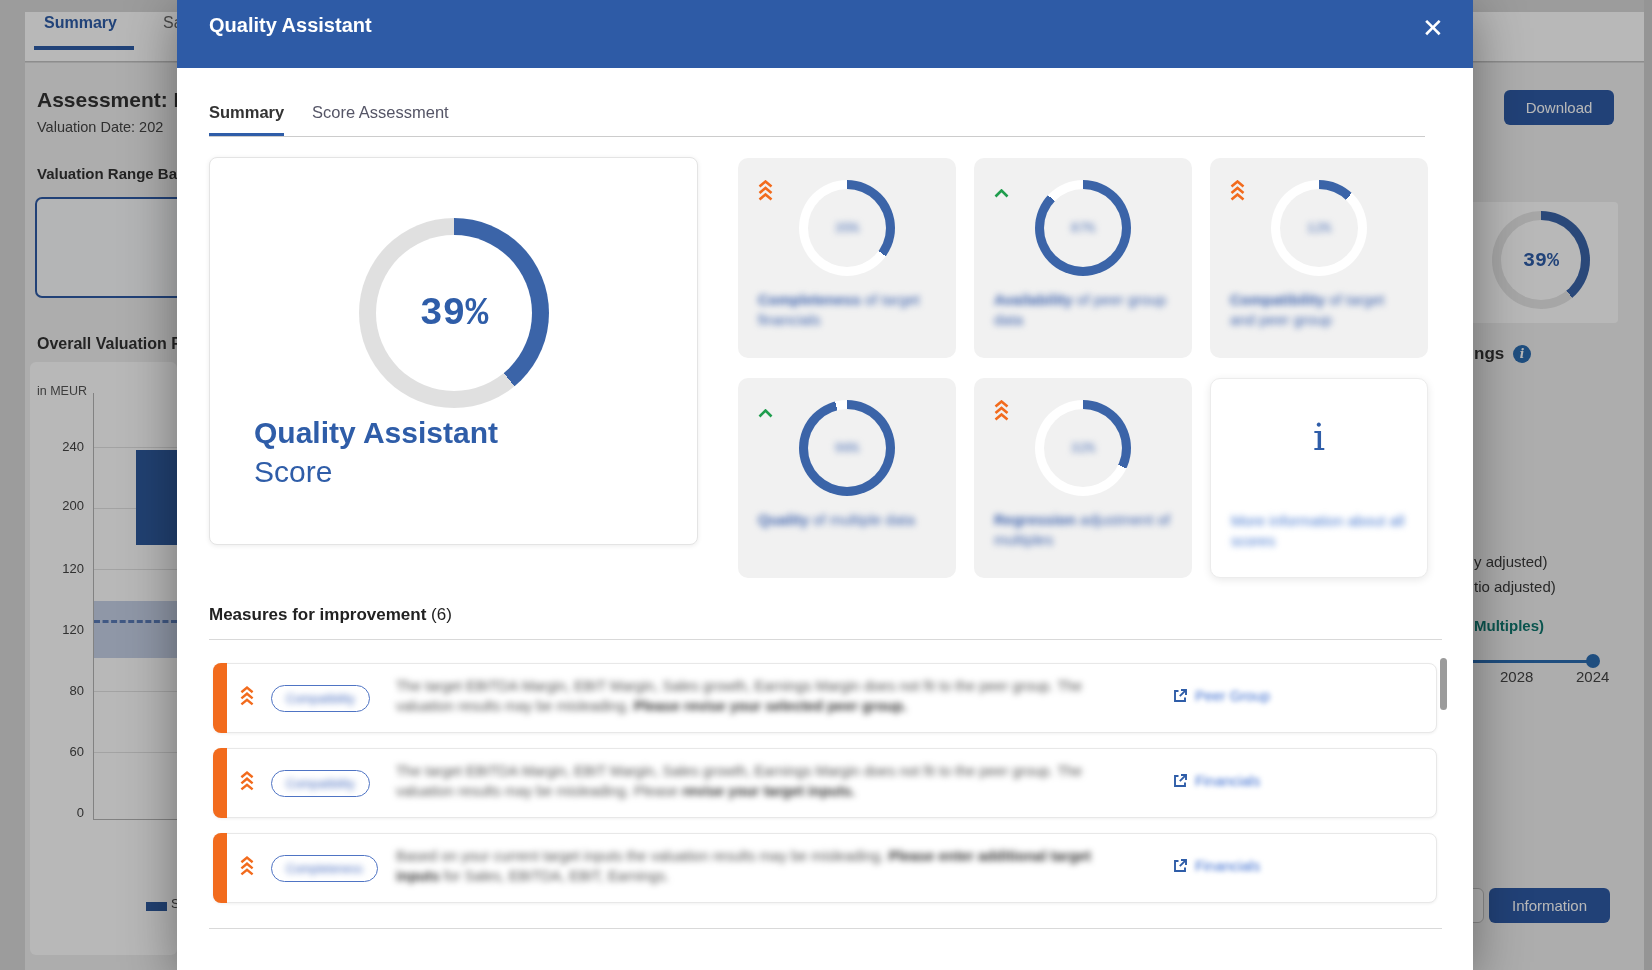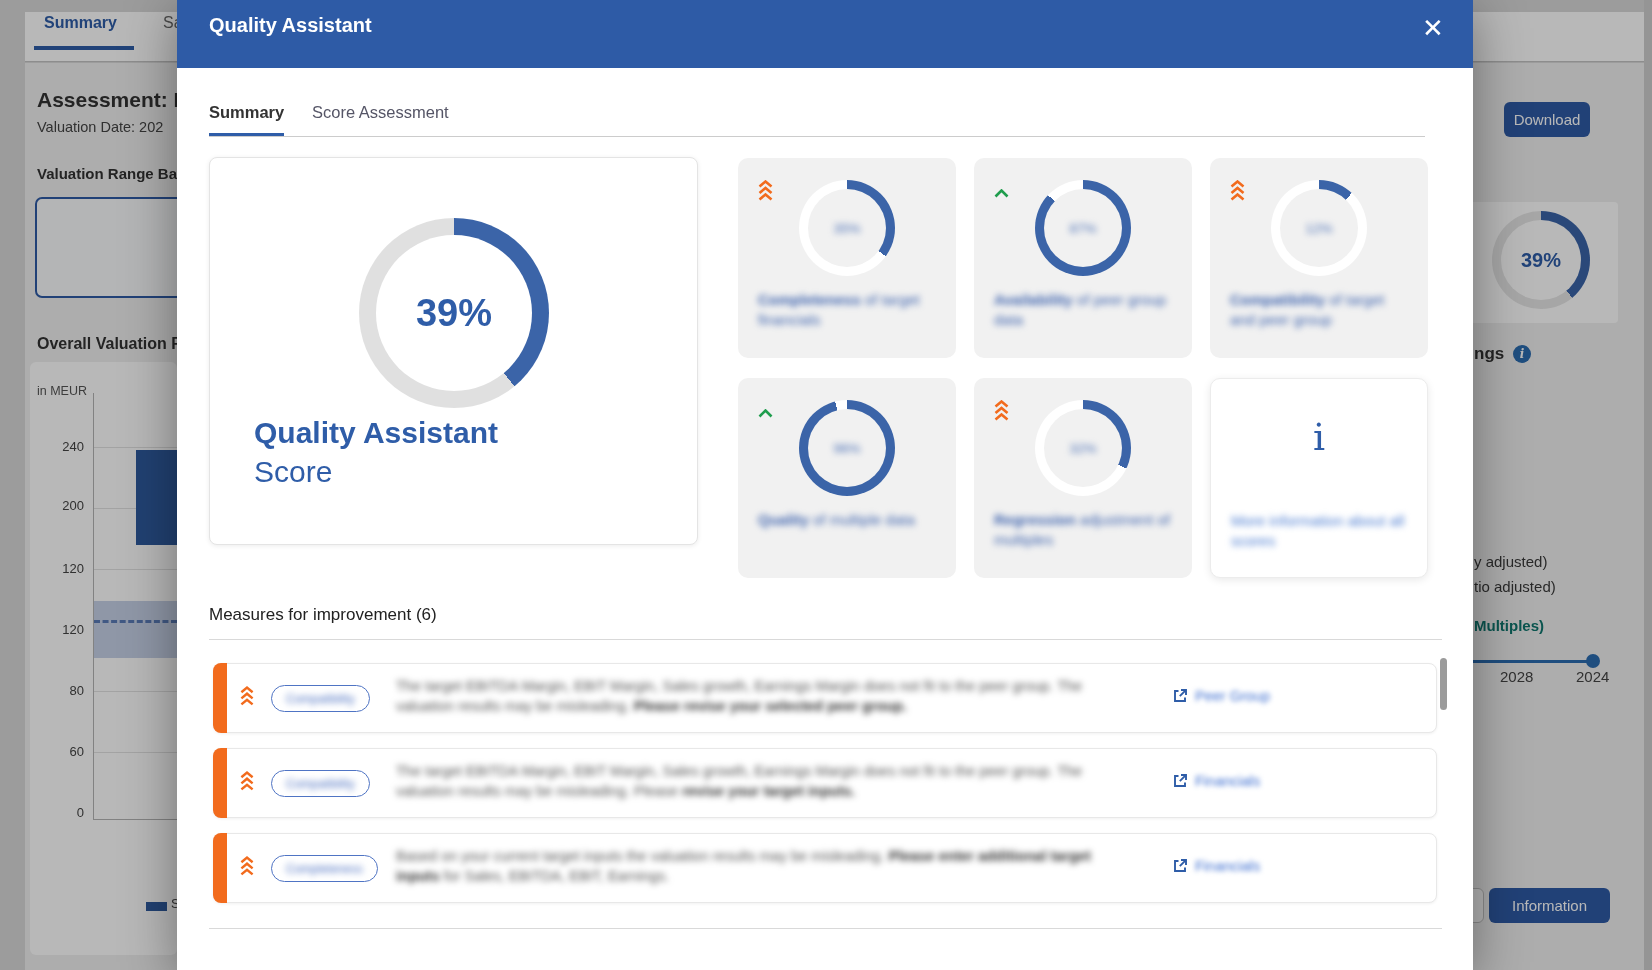--- a/index.html
+++ b/index.html
@@ -35,21 +35,21 @@
   .vaxis { position:absolute; left:63px; top:31px; width:1px; height:426px; background:#b5b5b5; }
   .baxis { position:absolute; left:63px; top:457px; right:0; height:1px; background:#b5b5b5; }
   .band { position:absolute; left:64px; top:239px; right:0; height:57px; background:#c7d2e8; }
   .dashline { position:absolute; left:64px; top:258px; right:0; height:0; border-top:3px dashed #5b7cb8; }
   .bar  { position:absolute; left:106px; top:88px; width:41px; height:95px; background:#2e5a9e; }
   .legend-sq { position:absolute; left:116px; top:540px; width:21px; height:9px; background:#2e5a9e; }
   .legend-txt { position:absolute; left:141px; top:534px; font-size:13px; color:#444; }
 
   .btn-blue { background:#2e5ba6; color:#fff; border:none; border-radius:6px;
               font-size:15px; font-family:"Liberation Sans",sans-serif; cursor:pointer; }
-  .download-btn { position:absolute; left:1504px; top:102px; width:86px; height:35px; }
+  .download-btn { position:absolute; left:1504px; top:90px; width:110px; height:35px; }
   .recalc-btn   { position:absolute; left:1489px; top:888px; width:121px; height:35px; }
   .ghost-btn { position:absolute; left:1452px; top:888px; width:32px; height:35px; background:#fdfdfd;
                border:1px solid #c3c3c3; border-radius:6px; }
 
   .gauge-card { position:absolute; left:1419px; top:202px; width:199px; height:121px; background:#ffffff; border-radius:4px; }
 
   .bg-right-head { position:absolute; left:1474px; top:344px; font-size:17px; font-weight:700; color:#333; }
   .info-dot { position:absolute; left:1513px; top:345px; width:18px; height:18px; border-radius:50%;
               background:#2b6cb0; color:#fff; font-family:"DejaVu Serif",serif; font-style:italic;
               font-size:12px; font-weight:700; text-align:center; line-height:18px; }
@@ -77,39 +77,39 @@
   .mtab-divider { position:absolute; left:32px; top:136px; width:1216px; height:1px; background:#ccc; }
 
   .big-card { position:absolute; left:32px; top:157px; width:489px; height:388px; background:#fff;
               border:1px solid #e4e4e4; border-radius:8px; box-shadow:0 1px 5px rgba(0,0,0,.08); }
   .big-title1 { position:absolute; left:44px; top:258px; font-size:30px; font-weight:700; color:#2f5da8; }
   .big-title2 { position:absolute; left:44px; top:297px; font-size:30px; color:#2f5da8; }
 
   .donut { position:absolute; border-radius:50%;
            background:conic-gradient(#3b64a8 calc(var(--p)*1%), var(--track,#e0e0e0) 0); }
   .donut .hole { position:absolute; inset:var(--stroke,10px); background:var(--hole,#fff); border-radius:50%;
-                 display:flex; align-items:center; justify-content:center; }
+                 display:flex; align-items:center; justify-content:center;font-family:Liberation Mono, monospace; }
   .big-donut { left:149px; top:60px; width:190px; height:190px; --stroke:17px; --track:#e0e0e0; --hole:#fff; }
   .big-donut .val { font-size:38px; font-weight:700; color:#2f5da8; }
 
   .score-card { position:absolute; width:218px; height:200px; background:#f1f1f1; border-radius:10px; }
   .score-card.white { background:#fff; border:1px solid #ececec; box-shadow:0 2px 8px rgba(0,0,0,.09); }
   .sc-donut { left:61px; top:22px; width:96px; height:96px; --stroke:9px; --track:#fff; --hole:#f1f1f1; }
   .sc-donut .val { font-size:13.5px; color:#4a6fb5; filter:blur(3px); }
   .sc-label { position:absolute; left:20px; top:132px; width:182px; font-size:15px; line-height:20px;
               color:#3e63ad; filter:blur(3px); }
   .sc-label b { font-weight:700; }
   .trend { position:absolute; left:20px; top:22px; }
   .info-i { position:absolute; left:0; right:0; top:36px; text-align:center;
             font-family:"DejaVu Serif",serif; font-size:38px; color:#2f5da8; }
   .info-link { position:absolute; left:20px; top:132px; width:182px; font-size:15px; line-height:20px;
                color:#4a7bd0; filter:blur(3px); cursor:pointer; }
 
   .measures-heading { position:absolute; left:32px; top:605px; font-size:17px; color:#222; }
-  .measures-heading b { font-weight:400; }
+  .measures-heading b { font-weight:700; }
   .mdivider { position:absolute; left:32px; height:1px; background:#d9d9d9; width:1233px; }
 
   .measure-item { position:absolute; left:36px; width:1224px; height:70px; background:#fff;
                   border:1px solid #e8e8e8; border-radius:8px; box-shadow:0 1px 3px rgba(0,0,0,.06); }
   .m-orangebar { position:absolute; left:-1px; top:-1px; bottom:-1px; width:14px; background:#f26b1d;
                  border-radius:8px 0 0 8px; }
   .m-chevron { position:absolute; left:26px; top:22px; }
   .m-badge { position:absolute; left:57px; top:21px; height:27px; padding:0 14px; border:1.5px solid #4f74c4;
              border-radius:14px; display:flex; align-items:center; font-size:12px; color:#4a6fc0; }
   .m-badge span { filter:blur(3px); }

